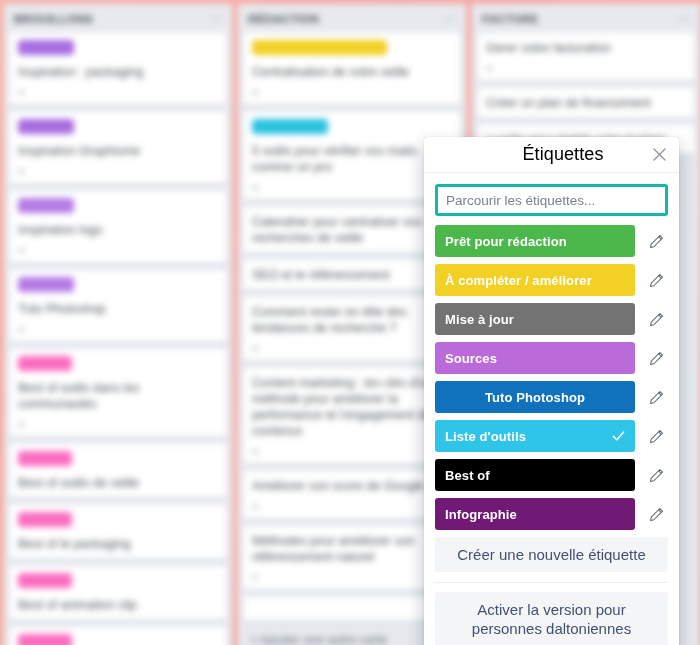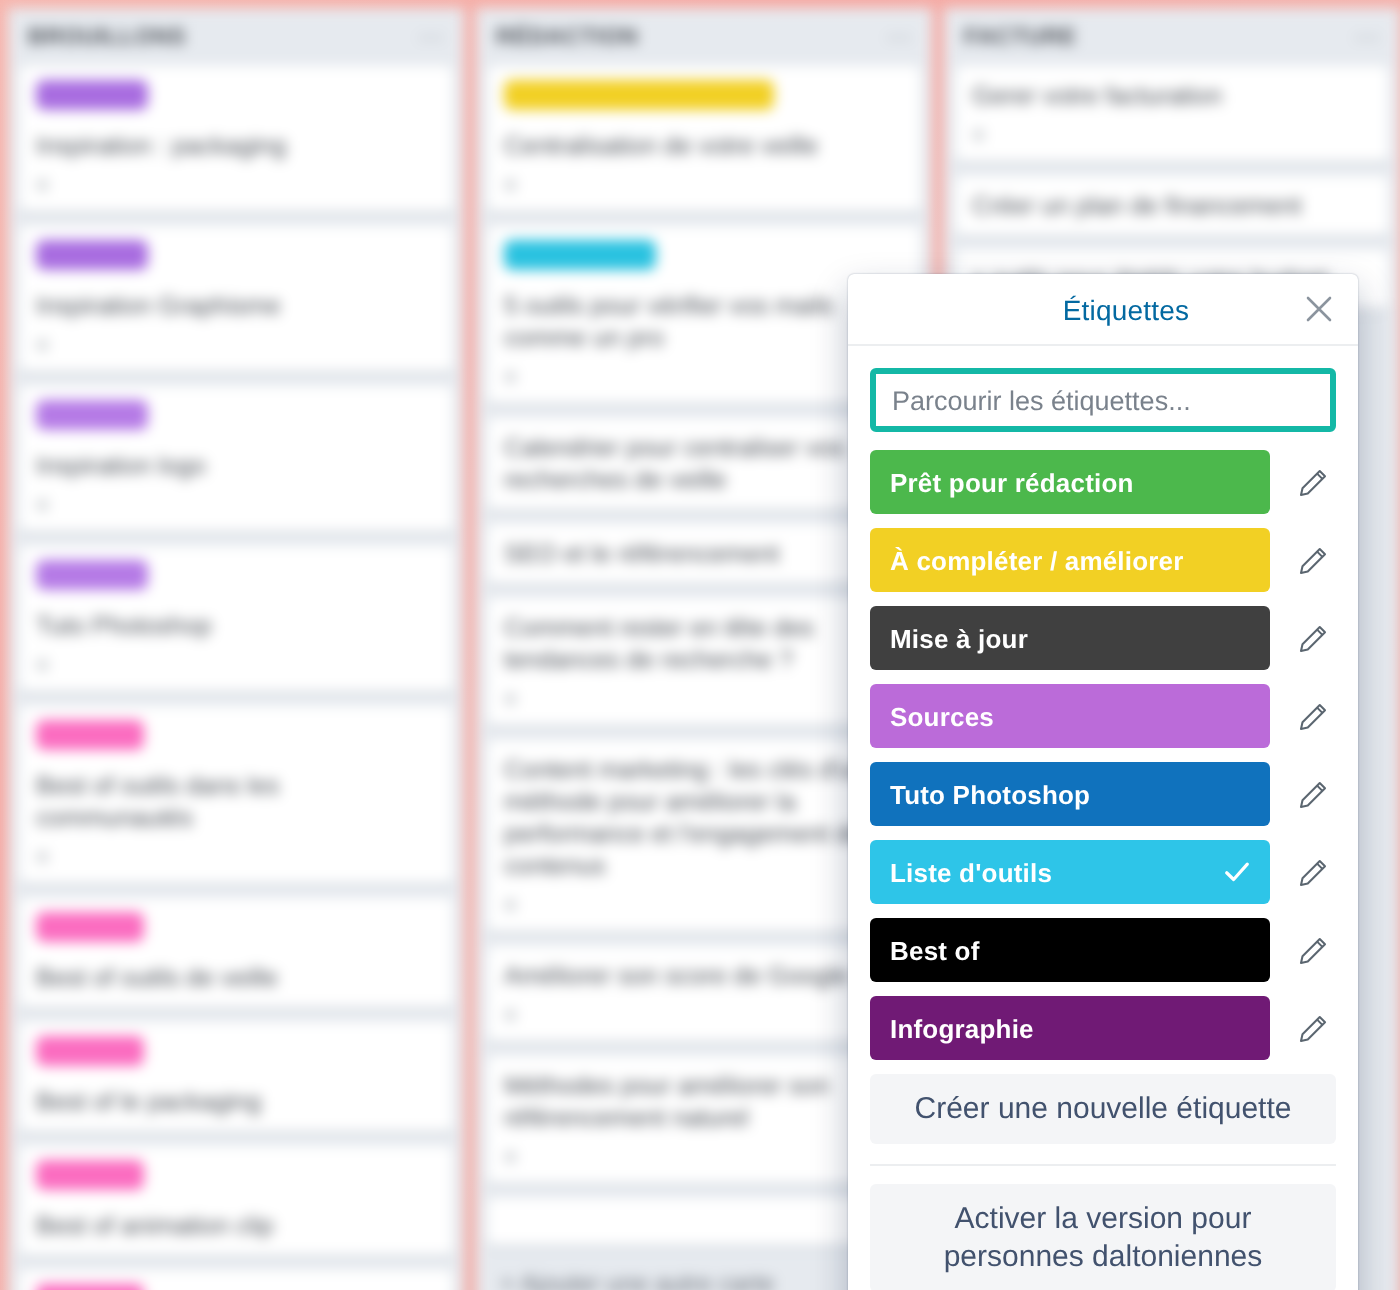--- a/index.html
+++ b/index.html
@@ -134,22 +134,22 @@
   .popover-header {
     position: relative;
     height: 36px;
     display: flex;
     align-items: center;
     justify-content: center;
     border-bottom: 1px solid #eceef0;
   }
 
   .popover-title {
-    font-size: 14px;
-    color: #0369a1;
+    font-size: 18px;
+    color: #000000;
     letter-spacing: .1px;
     margin-left: 23px;
   }
 
   .popover-close {
     position: absolute;
     right: 10px;
     top: 50%;
     transform: translateY(-50%);
     width: 20px;
@@ -413,21 +413,21 @@
           </div>
           <span class="label-edit">
             <svg width="15" height="15" viewBox="0 0 16 16" aria-hidden="true">
               <path d="M11.6 1.6 L14.4 4.4 L5.2 13.6 L1.6 14.4 L2.4 10.8 Z" fill="none" stroke="currentColor" stroke-width="1.1" stroke-linejoin="round"></path>
               <path d="M10.2 3 L13 5.8" stroke="currentColor" stroke-width="1.1"></path>
             </svg>
           </span>
         </div>
 
         <div class="label-row">
-          <div class="label-chip" style="background:#404040;">
+          <div class="label-chip" style="background:#737373;">
             <span class="label-chip-text">Mise à jour</span>
           </div>
           <span class="label-edit">
             <svg width="15" height="15" viewBox="0 0 16 16" aria-hidden="true">
               <path d="M11.6 1.6 L14.4 4.4 L5.2 13.6 L1.6 14.4 L2.4 10.8 Z" fill="none" stroke="currentColor" stroke-width="1.1" stroke-linejoin="round"></path>
               <path d="M10.2 3 L13 5.8" stroke="currentColor" stroke-width="1.1"></path>
             </svg>
           </span>
         </div>
 
@@ -437,21 +437,21 @@
           </div>
           <span class="label-edit">
             <svg width="15" height="15" viewBox="0 0 16 16" aria-hidden="true">
               <path d="M11.6 1.6 L14.4 4.4 L5.2 13.6 L1.6 14.4 L2.4 10.8 Z" fill="none" stroke="currentColor" stroke-width="1.1" stroke-linejoin="round"></path>
               <path d="M10.2 3 L13 5.8" stroke="currentColor" stroke-width="1.1"></path>
             </svg>
           </span>
         </div>
 
         <div class="label-row">
-          <div class="label-chip" style="background:#1072bd;">
+          <div class="label-chip" style="background:#1072bd;justify-content:center;">
             <span class="label-chip-text">Tuto Photoshop</span>
           </div>
           <span class="label-edit">
             <svg width="15" height="15" viewBox="0 0 16 16" aria-hidden="true">
               <path d="M11.6 1.6 L14.4 4.4 L5.2 13.6 L1.6 14.4 L2.4 10.8 Z" fill="none" stroke="currentColor" stroke-width="1.1" stroke-linejoin="round"></path>
               <path d="M10.2 3 L13 5.8" stroke="currentColor" stroke-width="1.1"></path>
             </svg>
           </span>
         </div>
 

